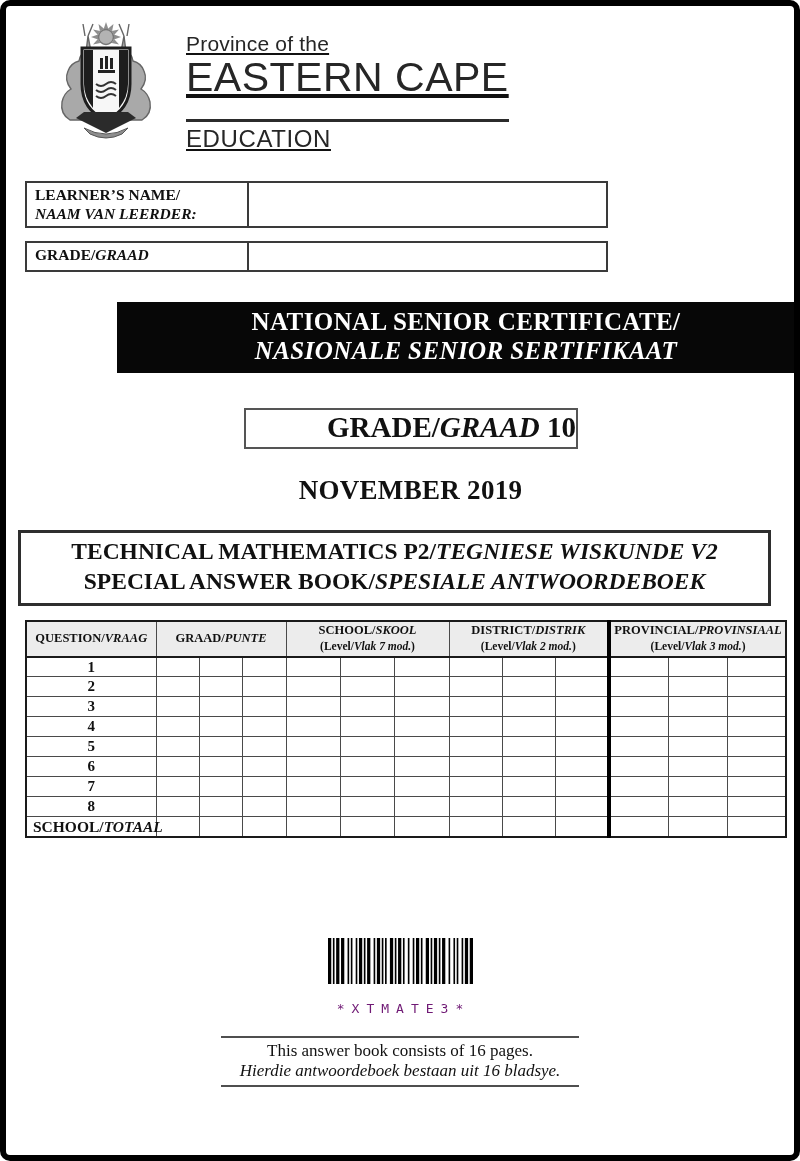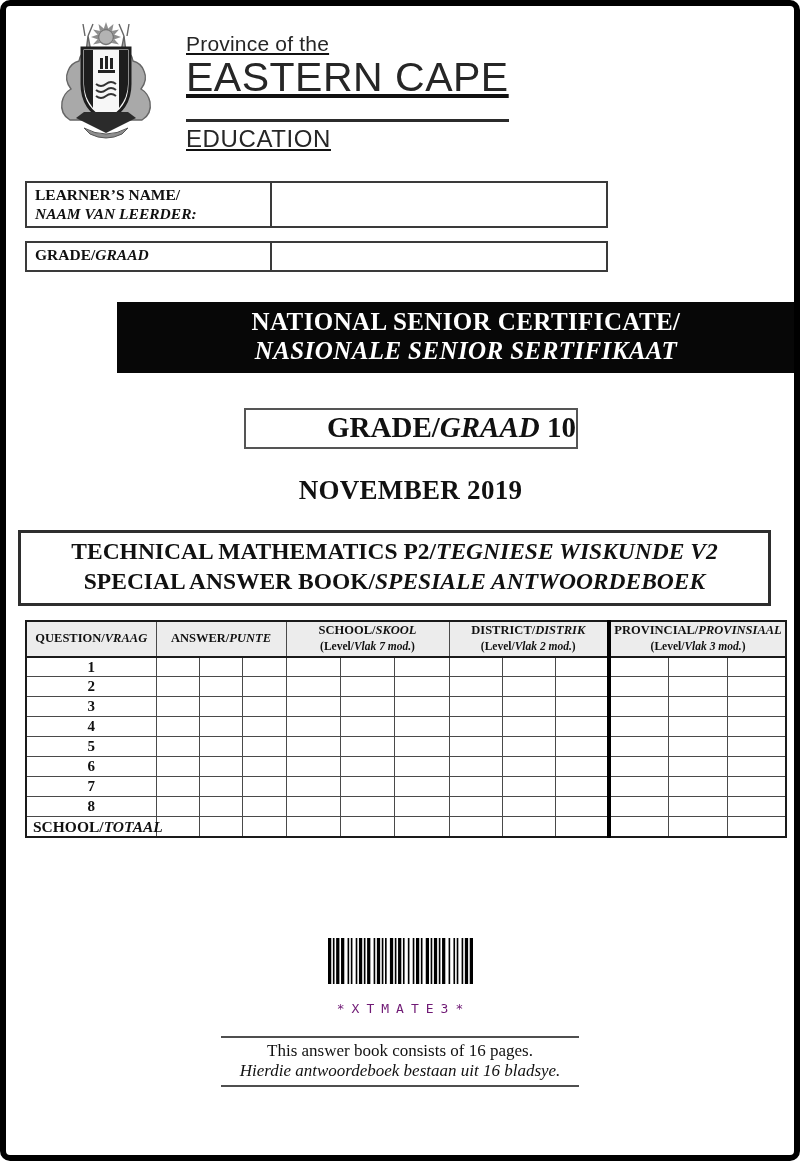--- a/index.html
+++ b/index.html
@@ -16,21 +16,21 @@
   .logo-text { font-family:"Liberation Sans", sans-serif; color:#262626; margin:10px 0 0 10px; }
   .logo-line1 { font-size:21px; font-weight:400; letter-spacing:.2px; }
   .logo-line2 { font-size:41px; font-weight:500; letter-spacing:.5px; line-height:1.05;
                 border-bottom:3px solid #2b2b2b; padding-bottom:20px; }
   .logo-line3 { font-size:24px; font-weight:400; letter-spacing:.6px; margin-top:3px; }
 
   
   .field-box { width:583px; margin-left:19px; border:2px solid #3a3a3a; display:flex; background:#fff; }
   .field-box.name { margin-top:28px; min-height:46px; }
   .field-box.grade { margin-top:13px; min-height:31px; }
-  .field-label { width:245px; border-right:2px solid #3a3a3a; padding:2px 8px; font-weight:bold; font-size:15.5px; line-height:1.25; }
+  .field-label { width:222px; border-right:2px solid #3a3a3a; padding:2px 8px; font-weight:bold; font-size:15.5px; line-height:1.25; }
   .field-input { flex:1; }
   .af { font-style:italic; }
 
   
   .banner { width:698px; margin-left:111px; margin-top:30px; background:#070707; color:#fff;
             text-align:center; padding:5px 0 7px; }
   .banner div { font-size:25px; font-weight:bold; line-height:1.18; letter-spacing:.4px; }
 
   
   .grade-heading { width:334px; margin-left:238px; margin-top:35px; border:2px solid #555;
@@ -185,21 +185,21 @@
       <col style="width:59px">
         <col style="width:59px">
         <col style="width:59px">
     </colgroup>
     <thead>
       <tr>
         <th>
           <span>QUESTION/</span><span class="af">VRAAG</span>
         </th>
         <th colspan="3">
-          <span>ANSWER/</span><span class="af">PUNTE</span>
+          <span>GRAAD/</span><span class="af">PUNTE</span>
         </th>
         <th colspan="3">
           <span>SCHOOL/</span><span class="af">SKOOL</span><br>
           <span class="sub"><span>(Level/</span><span class="af">Vlak 7 mod.</span><span>)</span></span>
         </th>
         <th colspan="3">
           <span>DISTRICT/</span><span class="af">DISTRIK</span><br>
           <span class="sub"><span>(Level/</span><span class="af">Vlak 2 mod.</span><span>)</span></span>
         </th>
         <th colspan="3" class="thick-left">

